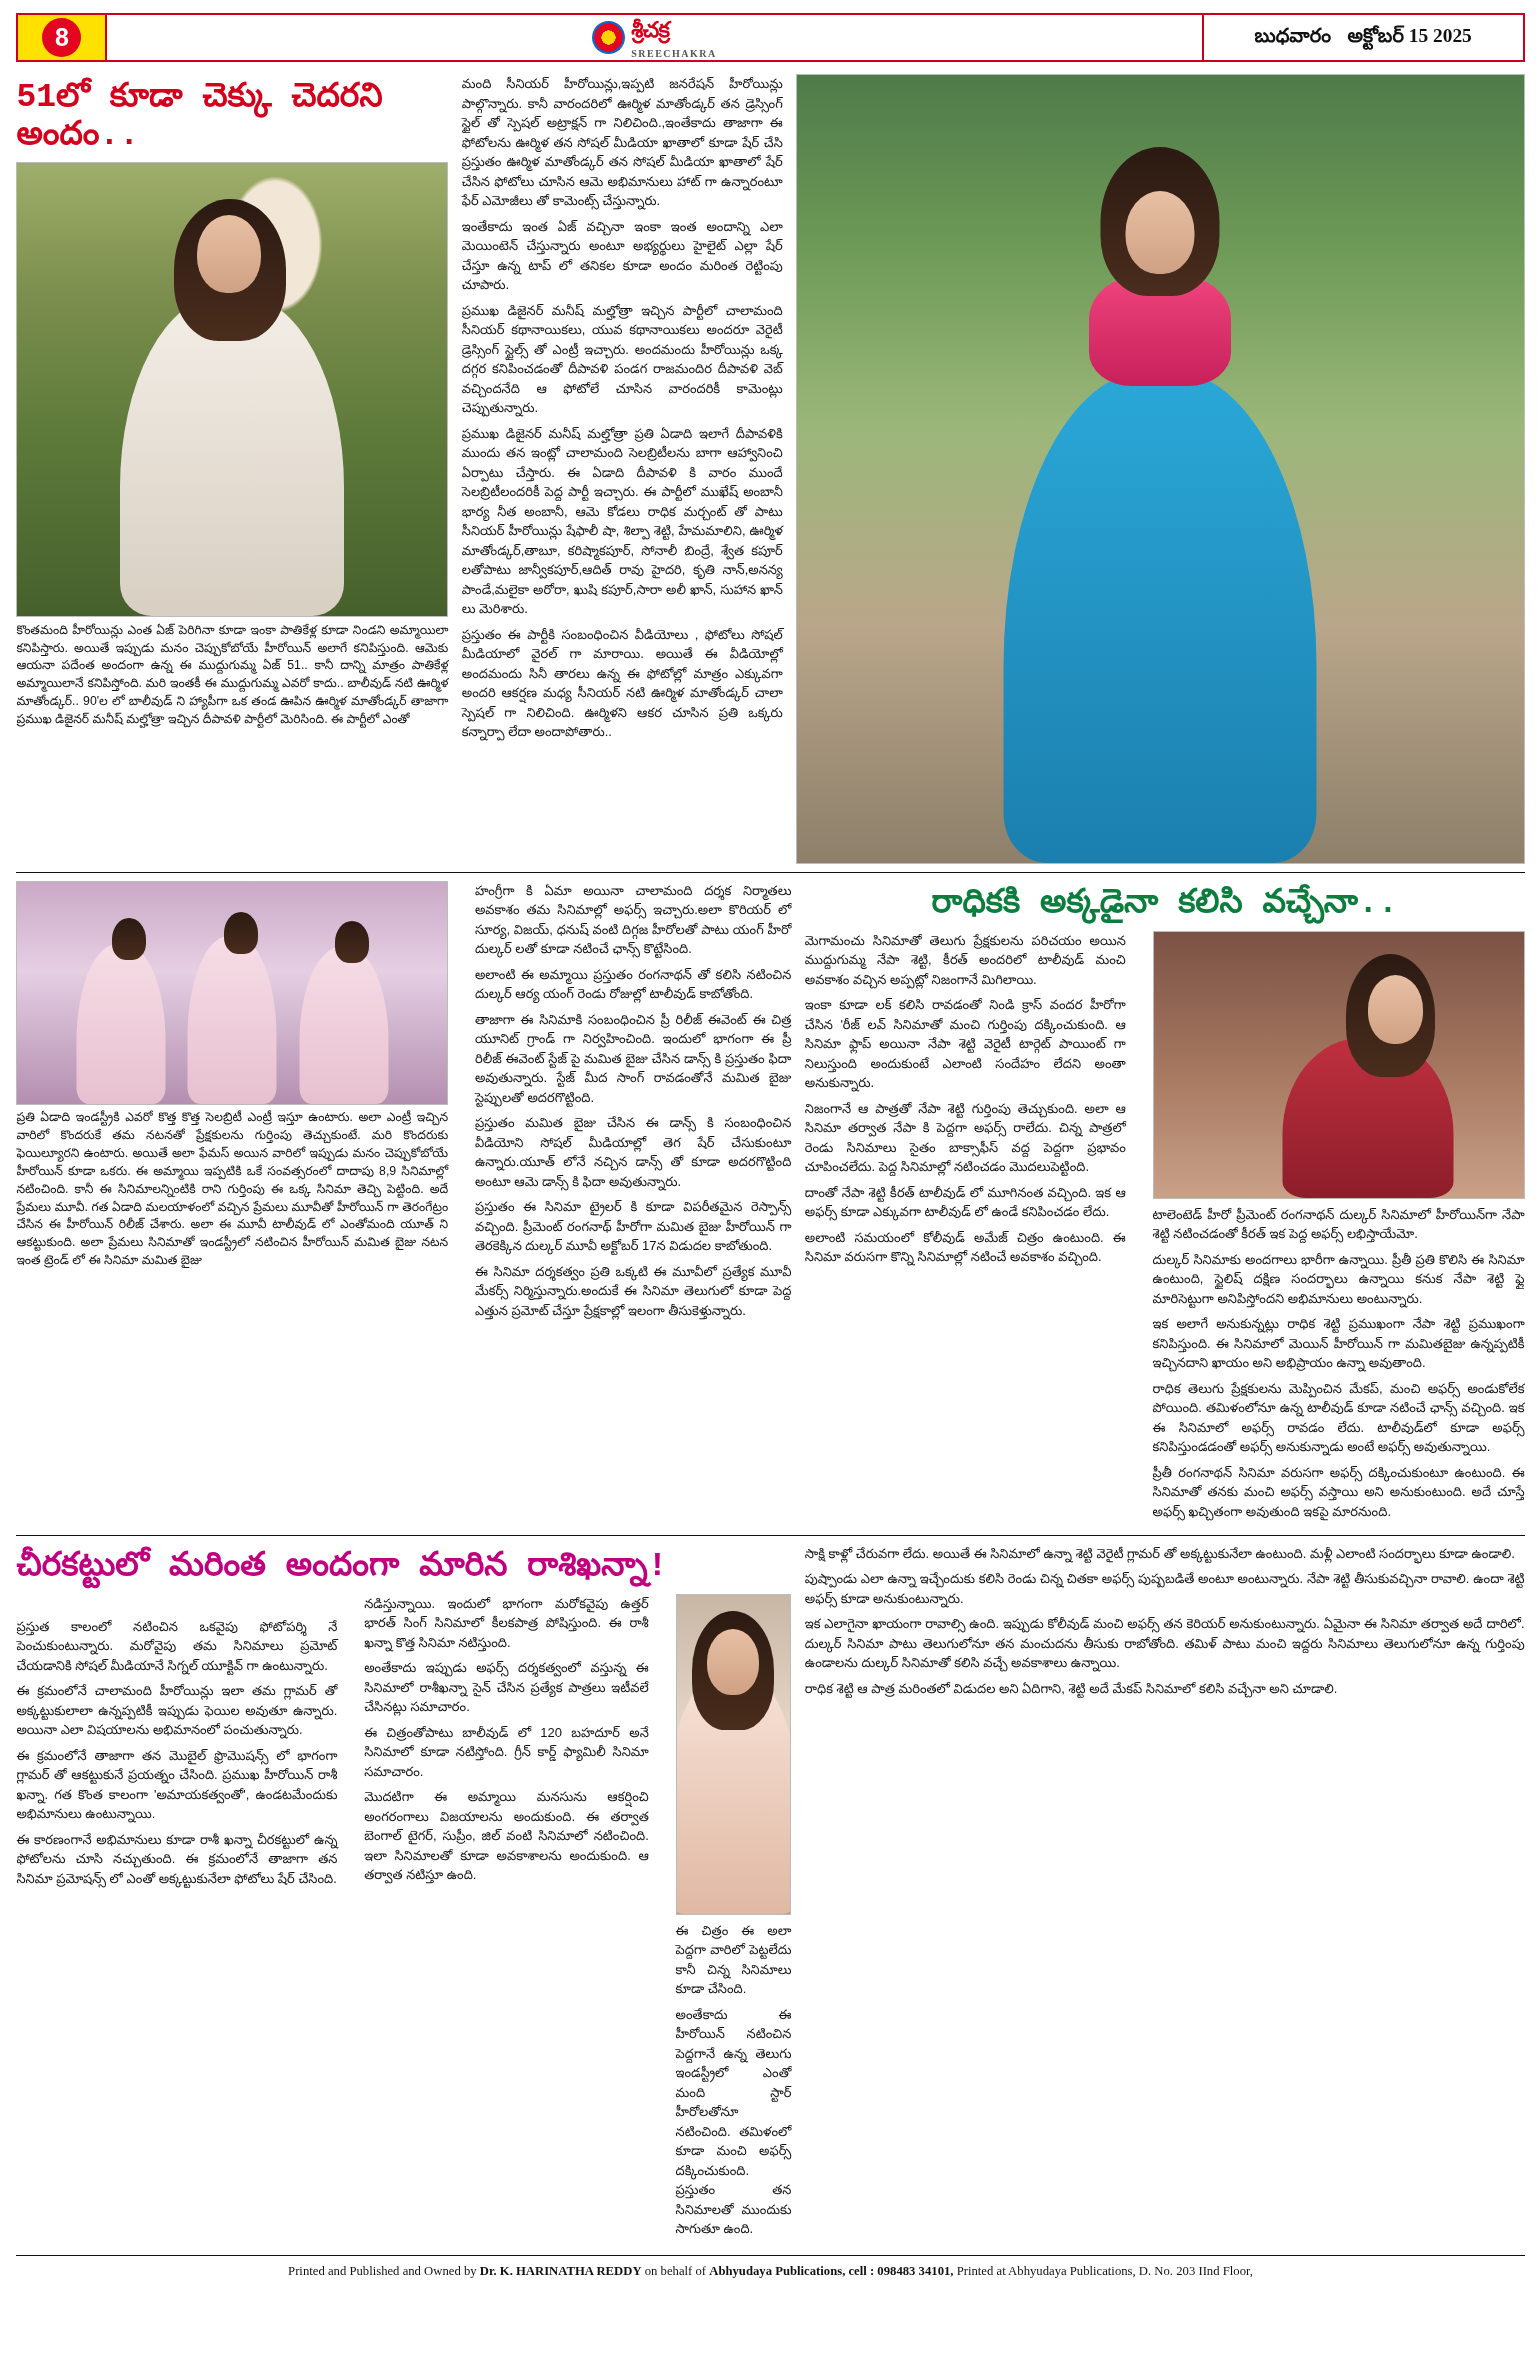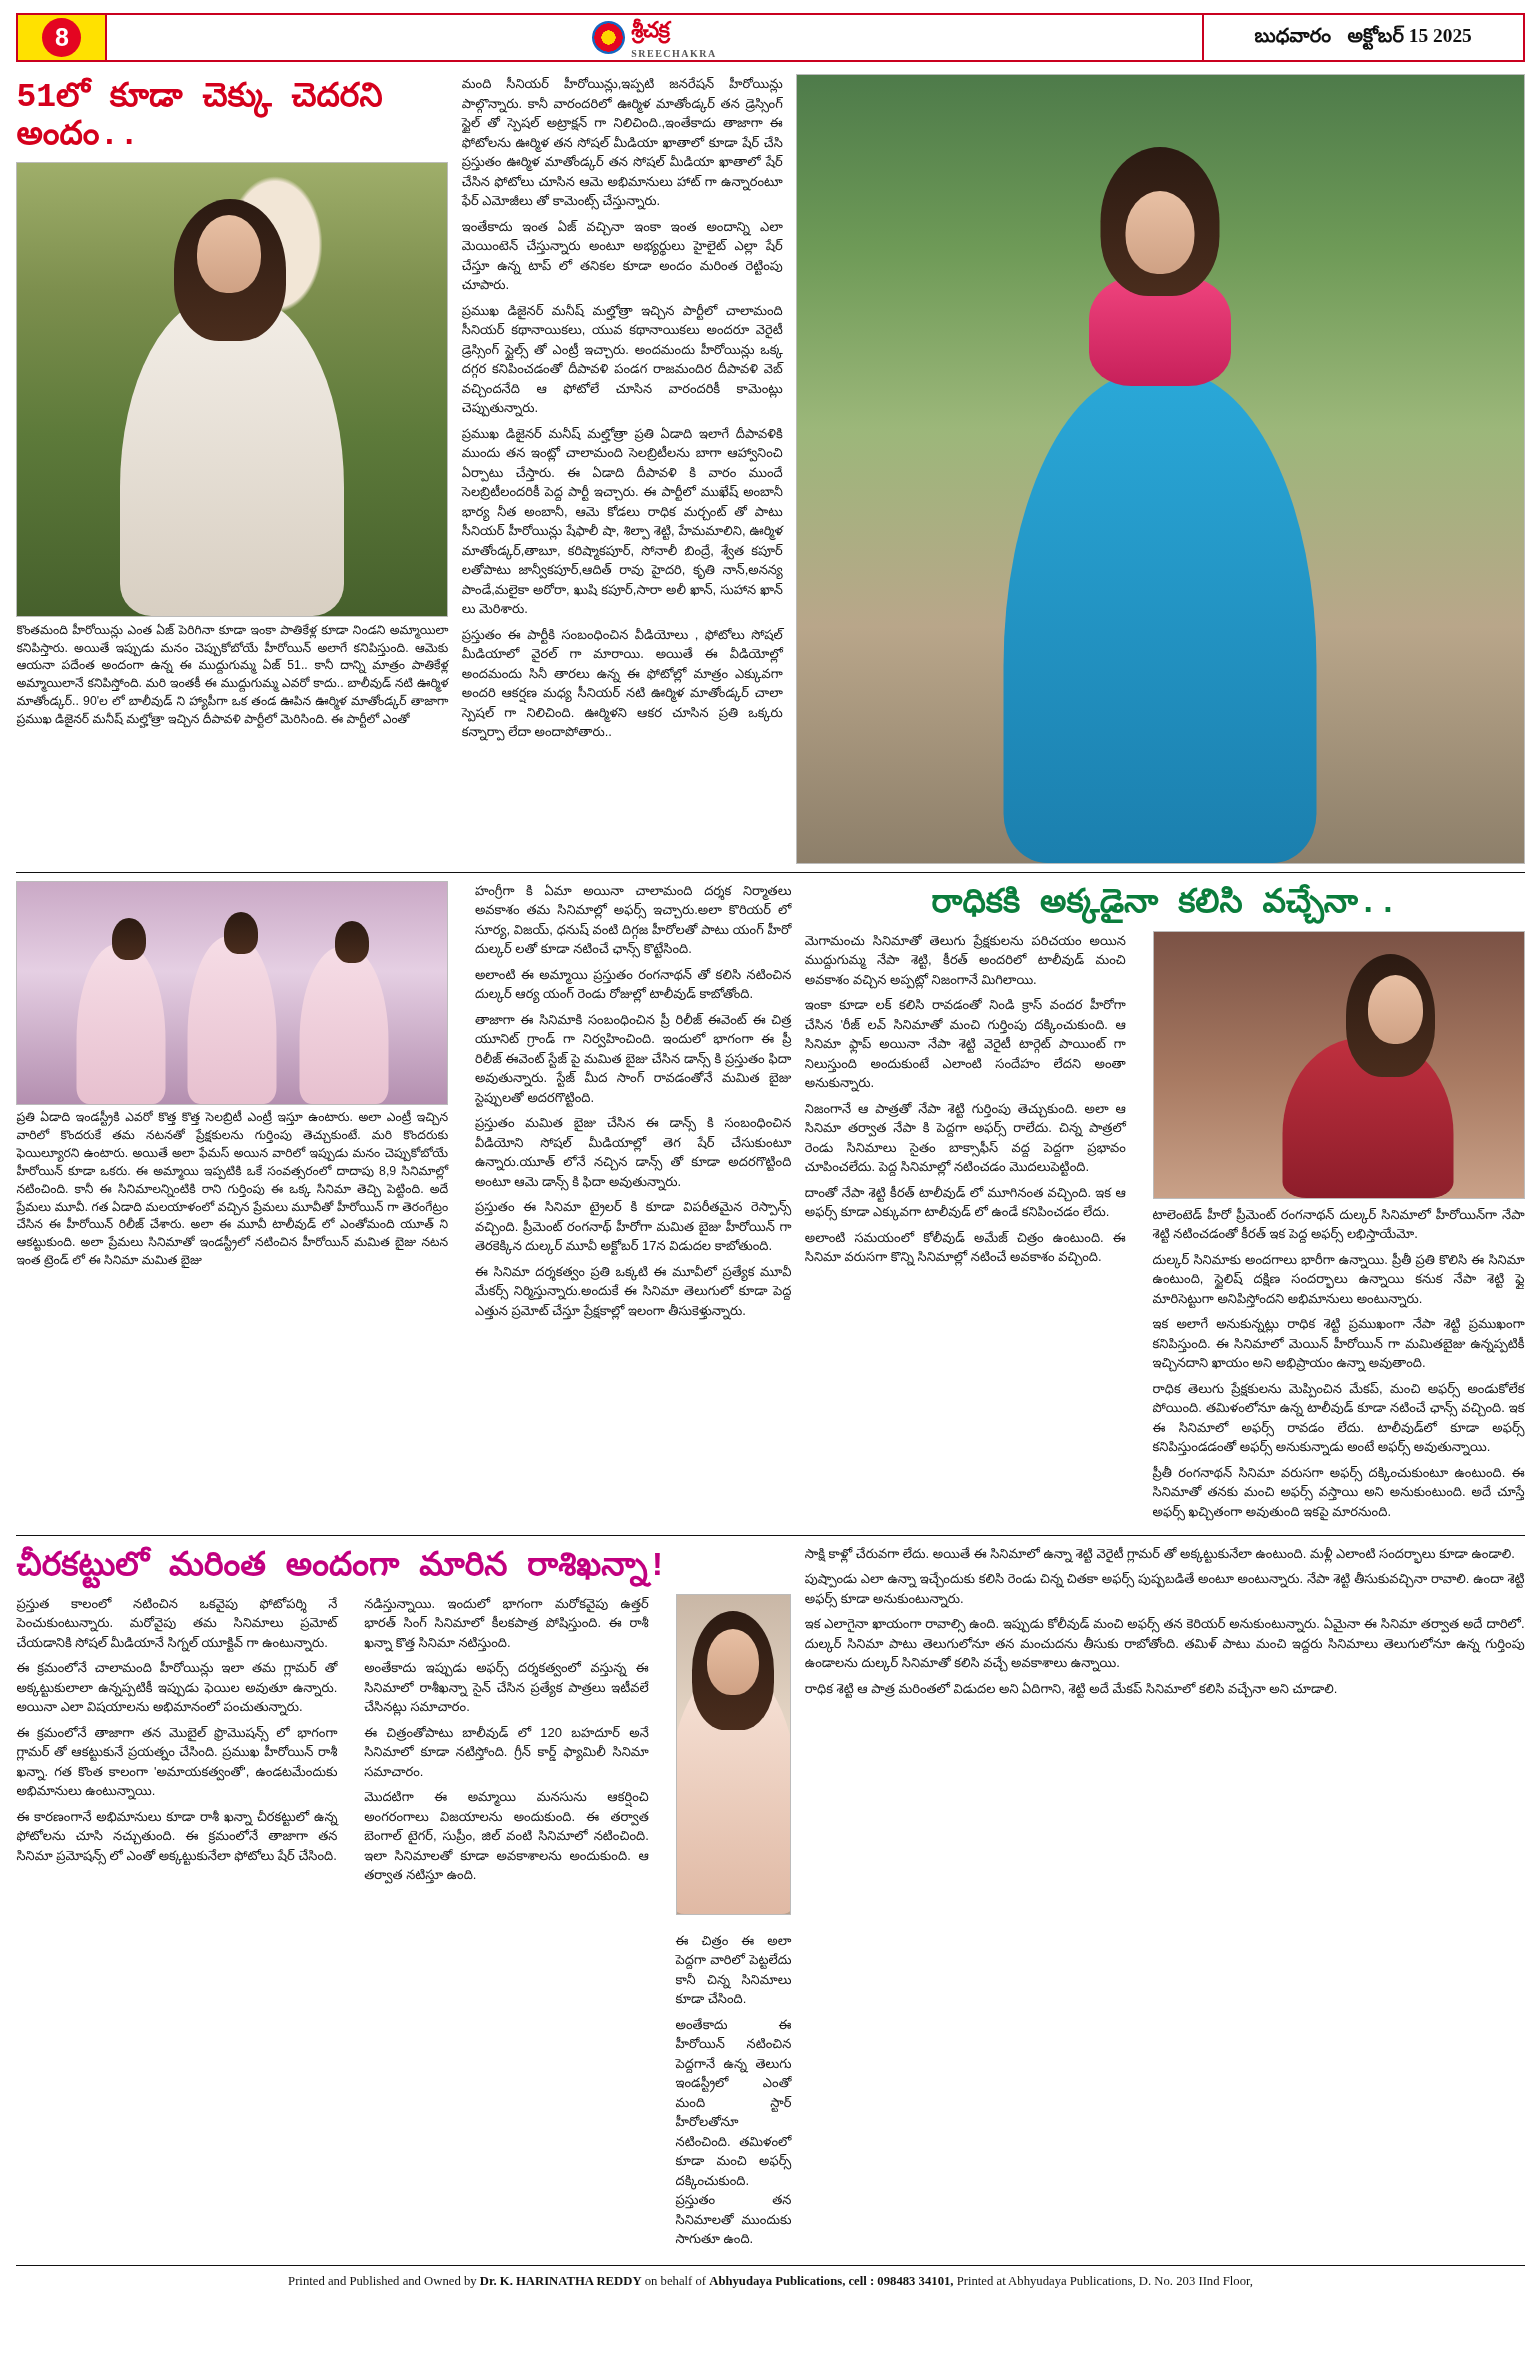--- a/index.html
+++ b/index.html
@@ -349,21 +349,21 @@
         </div>
       </div>
     </div>
 
     <div class="rule"></div>
 
     <div class="cols">
       <div class="col" style="width:775px;">
         <div class="headline magenta">చీరకట్టులో మరింత అందంగా మారిన రాశిఖన్నా!</div>
         <div class="cols">
-          <div class="col" style="width:321px;">
+          <div class="col" style="width:321px;margin-top:23px;">
             <div class="body-text">
               <p>ప్రస్తుత కాలంలో నటించిన ఒకవైపు ఫోటోపర్శి నే పెంచుకుంటున్నారు. మరోవైపు తమ సినిమాలు ప్రమోట్ చేయడానికి సోషల్ మీడియానే సిగ్నల్ యూక్టివ్ గా ఉంటున్నారు.</p>
               <p>ఈ క్రమంలోనే చాలామంది హీరోయిన్లు ఇలా తమ గ్లామర్ తో అక్కట్టుకులాలా ఉన్నప్పటికీ ఇప్పుడు ఫెయిల అవుతూ ఉన్నారు. అయినా ఎలా విషయాలను అభిమానంలో పంచుతున్నారు.</p>
               <p>ఈ క్రమంలోనే తాజాగా తన మొబైల్ ఫ్రొమొషన్స్ లో భాగంగా గ్లామర్ తో ఆకట్టుకునే ప్రయత్నం చేసింది. ప్రముఖ హీరోయిన్ రాశీ ఖన్నా. గత కొంత కాలంగా 'అమాయకత్వంతో', ఉండటమేందుకు అభిమానులు ఉంటున్నాయి.</p>
               <p>ఈ కారణంగానే అభిమానులు కూడా రాశీ ఖన్నా చీరకట్టులో ఉన్న ఫోటోలను చూసి నచ్చుతుంది. ఈ క్రమంలోనే తాజాగా తన సినిమా ప్రమోషన్స్ లో ఎంతో అక్కట్టుకునేలా ఫోటోలు షేర్ చేసింది.</p>
             </div>
           </div>
           <div class="col" style="width:298px;padding-left:13.4px;">
             <div class="body-text">
               <p>నడిస్తున్నాయి. ఇందులో భాగంగా మరోకవైపు ఉత్తర్ భారత్ సింగ్ సినిమాలో కీలకపాత్ర పోషిస్తుంది. ఈ రాశీ ఖన్నా కొత్త సినిమా నటిస్తుంది.</p>
@@ -371,21 +371,21 @@
               <p>ఈ చిత్రంతోపాటు బాలీవుడ్ లో 120 బహదూర్ అనే సినిమాలో కూడా నటిస్తోంది. గ్రీన్ కార్డ్ ఫ్యామిలీ సినిమా సమాచారం.</p>
               <p>మొదటిగా ఈ అమ్మాయి మనసును ఆకర్షించి అంగరంగాలు విజయాలను అందుకుంది. ఈ తర్వాత బెంగాల్ టైగర్, సుప్రీం, జిల్ వంటి సినిమాలో నటించింది. ఇలా సినిమాలతో కూడా అవకాశాలను అందుకుంది. ఆ తర్వాత నటిస్తూ ఉంది.</p>
             </div>
           </div>
           <div class="col" style="flex:1;padding-left:13.4px;">
             <div class="photo ph-e" style="height:321px;">
               <div class="silhouette" style="width:134px;height:246px;background:linear-gradient(180deg,#f7e3d8,#e0b9a4);"></div>
               <div class="hair" style="width:82px;height:119px;left:50%;transform:translateX(-50%);top:16.4px;"></div>
               <div class="face" style="width:52px;height:66px;left:50%;transform:translateX(-50%);top:34px;"></div>
             </div>
-            <div class="body-text" style="margin-top:16px;">
+            <div class="body-text" style="margin-top:6px;">
               <p>ఈ చిత్రం ఈ అలా పెద్దగా వారిలో పెట్టలేదు కానీ చిన్న సినిమాలు కూడా చేసింది.</p>
               <p>అంతేకాదు ఈ హీరోయిన్ నటించిన పెద్దగానే ఉన్న తెలుగు ఇండస్ట్రీలో ఎంతో మంది స్టార్ హీరోలతోనూ నటించింది. తమిళంలో కూడా మంచి అఫర్స్ దక్కించుకుంది. ప్రస్తుతం తన సినిమాలతో ముందుకు సాగుతూ ఉంది.</p>
             </div>
           </div>
         </div>
       </div>
 
       <div class="col" style="flex:1;">
         <div class="body-text">
           <p>సాక్షి కాళ్లో చేరువగా లేదు. అయితే ఈ సినిమాలో ఉన్నా శెట్టి వెరైటీ గ్లామర్ తో అక్కట్టుకునేలా ఉంటుంది. మళ్లీ ఎలాంటి సందర్భాలు కూడా ఉండాలి.</p>

